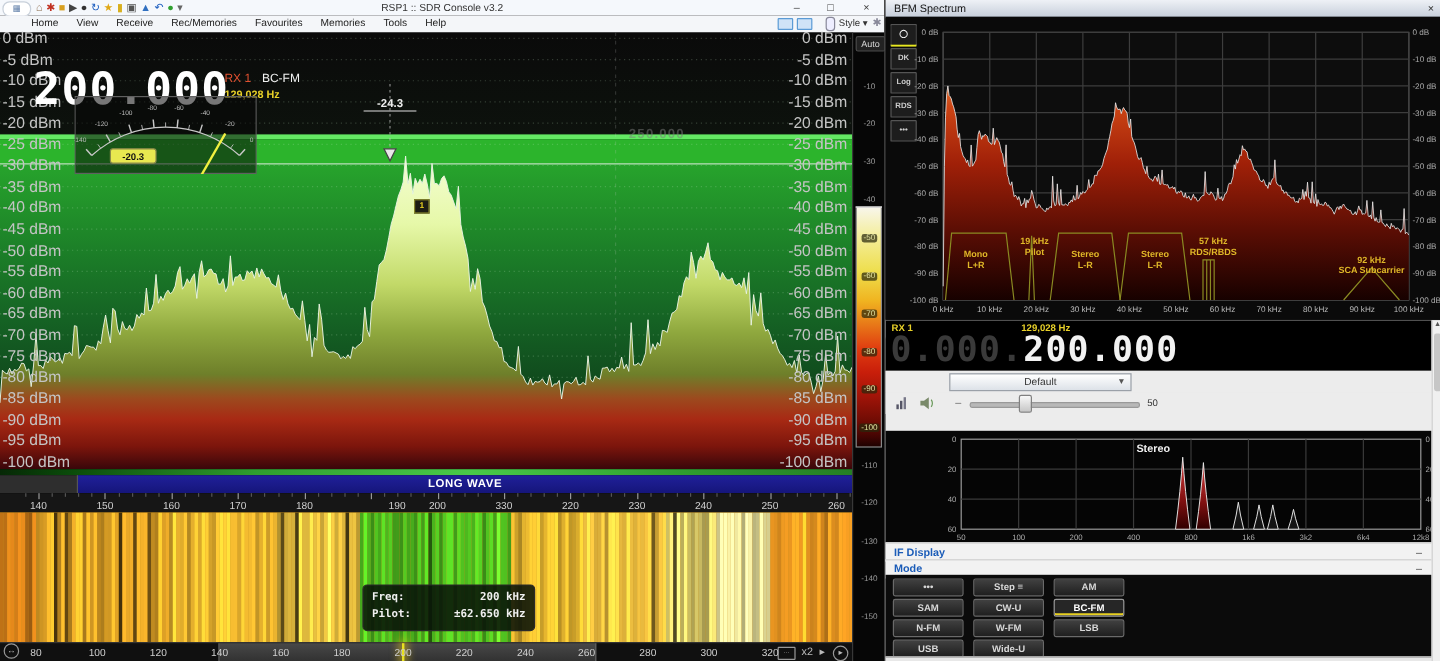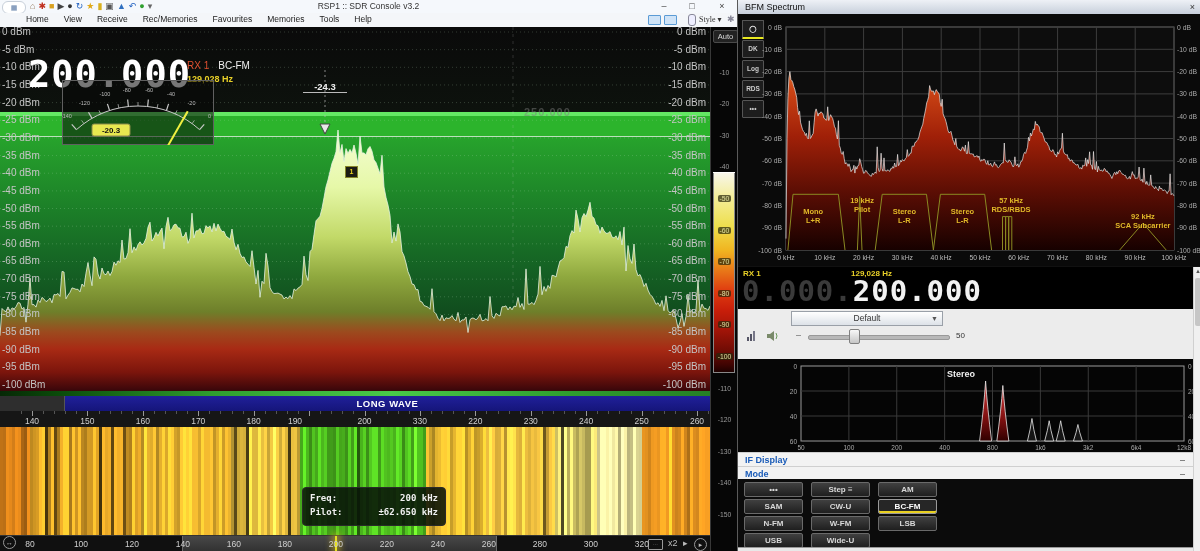--- a/index.html
+++ b/index.html
@@ -12,24 +12,24 @@
           font-size:7px;color:#5b7ba6;text-align:center;line-height:11px;}
   #qat{left:30px;top:0px;height:13px;display:flex;gap:3px;align-items:center;}
   #qat span{font-size:9px;line-height:13px;}
   #wintitle{left:0;top:1px;width:737px;text-align:center;font-size:8.5px;color:#333;}
   .winbtn{top:0px;width:16px;height:12px;text-align:center;font-size:9px;color:#444;line-height:12px;}
   #menubar{left:0;top:13px;width:737px;height:14px;background:#f4f6f9;border-bottom:1px solid #d6dae0;}
   #menus{left:26px;top:0;height:13px;display:flex;gap:15px;}
   #menus .mi{font-size:8.5px;color:#222;line-height:13px;}
   .moni{top:15px;width:11px;height:8px;border:1px solid #5b9bd5;background:#cfe3f7;border-radius:1px;}
   #mouseic{left:688px;top:14px;width:6px;height:10px;border:1px solid #889;border-radius:3px;background:#eef;}
-  #stylelb{left:699px;top:15px;font-size:8px;color:#333;font-family:Liberation Serif, serif;}
+  #stylelb{left:699px;top:15px;font-size:8px;color:#333;}
   
   #spec{left:0;top:27px;width:710px;height:364px;background:#050505;}
-  .dbl{position:absolute;font-size:10px;color:#c4c4c4;line-height:8px;}
+  .dbl{position:absolute;font-size:13px;color:#c4c4c4;line-height:8px;}
   #freqbig{left:28px;top:28px;font-family:"DejaVu Sans Mono",monospace;font-weight:bold;
            font-size:37px;line-height:40px;color:#fff;letter-spacing:1px;}
   #rxrow{left:187px;top:33px;font-size:10px;font-weight:normal;}
   #rxrow .rx{color:#e05030;} #rxrow .md{color:#f0f0f0;margin-left:9px;}
   #offhz{left:187px;top:47px;font-size:9px;font-weight:bold;color:#e8d028;}
   #mklabel{left:303px;top:54px;width:44px;text-align:center;font-size:9.5px;font-weight:bold;color:#eee;
            border-bottom:1px solid #bbb;}
   #ghost{left:524px;top:79px;font-size:11px;font-weight:bold;color:#7c7c7c;opacity:.5;letter-spacing:1px;}
   #mkbadge{left:345px;top:139px;width:11px;height:10px;background:#1c1c14;border:1px solid #86862a;
            color:#e8d020;font-size:7px;font-weight:bold;text-align:center;line-height:10px;}
@@ -356,21 +356,21 @@
       <div style="position: absolute; left: 663.8px; top: 0px; width: 1px; height: 3px; background: rgb(85, 85, 85);"></div>
       <div style="position: absolute; left: 674.8px; top: 0px; width: 1px; height: 3px; background: rgb(85, 85, 85);"></div>
       <div style="position: absolute; left: 685.9px; top: 0px; width: 1px; height: 3px; background: rgb(85, 85, 85);"></div>
       <div style="position: absolute; left: 697px; top: 0px; width: 1px; height: 5px; background: rgb(153, 153, 153);"></div>
       <div style="position: absolute; left: 708.1px; top: 0px; width: 1px; height: 3px; background: rgb(85, 85, 85);"></div>
       <div class="flab" style="left: 32px;">140</div>
       <div class="flab" style="left: 87.417px;">150</div>
       <div class="flab" style="left: 142.834px;">160</div>
       <div class="flab" style="left: 198.251px;">170</div>
       <div class="flab" style="left: 253.668px;">180</div>
-      <div class="flab" style="left: 295px;">190</div>
+      <div class="flab" style="left: 325px; text-align: right;">190</div>
       <div class="flab" style="left: 364.502px;">200</div>
       <div class="flab" style="left: 419.919px;">330</div>
       <div class="flab" style="left: 475.336px;">220</div>
       <div class="flab" style="left: 530.753px;">230</div>
       <div class="flab" style="left: 586.17px;">240</div>
       <div class="flab" style="left: 641.587px;">250</div>
       <div class="flab" style="left: 697.004px;">260</div>
     </div>
 
   <div class="abs" id="wf">

